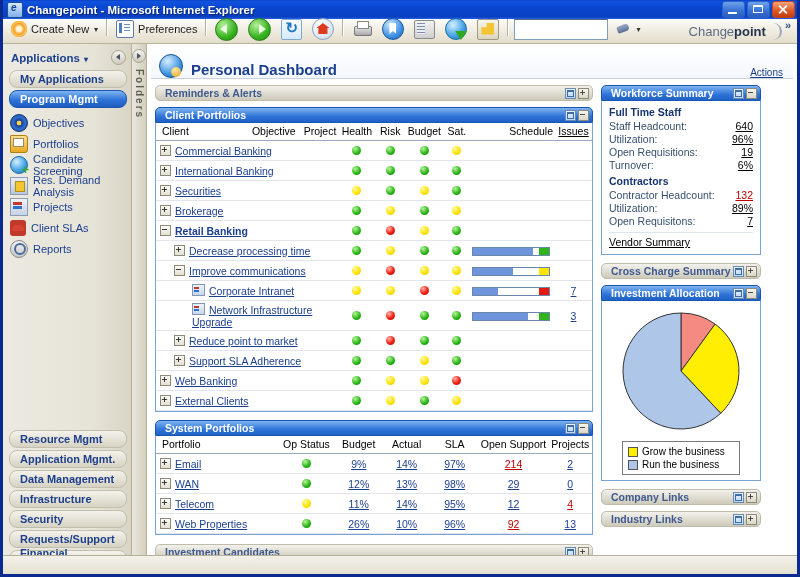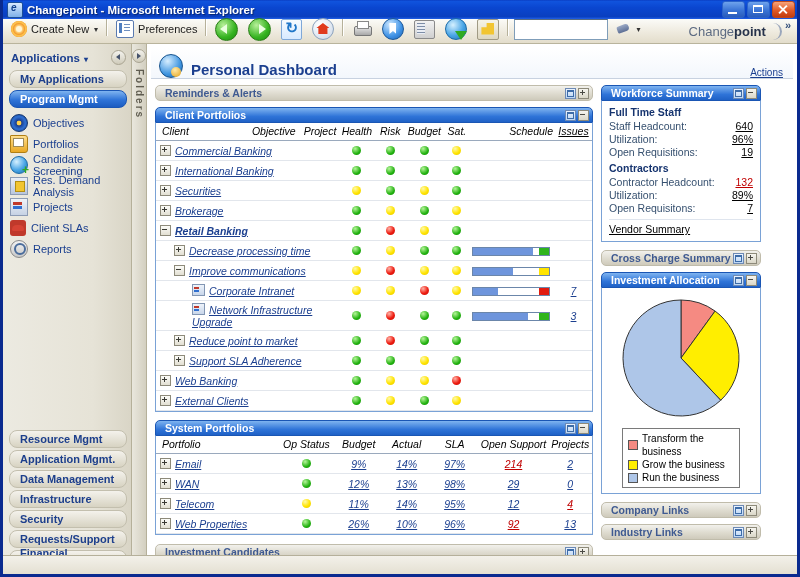--- a/index.html
+++ b/index.html
@@ -186,21 +186,21 @@
   .pbar .ttl{white-space:nowrap;}
   .pbtns{margin-left:auto;display:flex;gap:2px;align-items:center;}
   .pbtn{width:9px;height:9px;border:1px solid #6d8ab5;background:linear-gradient(#eaf3ff,#bcd6f4);position:relative;}
   .pbtn.win:after{content:"";position:absolute;left:1px;top:1px;right:1px;bottom:1px;border:1px solid #3d6ca8;border-top-width:2px;}
   .pbtn.pm{border-color:#8d8a7a;background:linear-gradient(#f6f5ef,#dad7c8);}
   .pbtn.pm:before{content:"";position:absolute;left:1px;top:3px;width:5px;height:1px;background:#4a4a44;}
   .pbtn.pm.plus:after{content:"";position:absolute;left:3px;top:1px;width:1px;height:5px;background:#4a4a44;}
   .pbody{border:1px solid #7aa2d6;border-top:none;background:#fff;}
 
   
-  table{border-collapse:collapse;width:100%;font-size:10.5px;font-style:italic;}
+  table{border-collapse:collapse;width:100%;font-size:10.5px;}
   th{
     font-weight:normal;color:#000;padding:2px 2px 3px;border-bottom:1px solid #9aa9bd;
     text-align:center;white-space:nowrap;font-size:10.5px;
   }
   th.l{text-align:left;padding-left:6px;}
   th.u{text-decoration:underline;}
   td{padding:2px 2px;border-bottom:1px solid #e2e6ec;height:15px;vertical-align:middle;}
   td.c{text-align:center;}
   a.lnk{color:#1b3f8f;text-decoration:underline;cursor:pointer;}
   a.red{color:#c00000;text-decoration:underline;cursor:pointer;}
@@ -679,20 +679,24 @@
                     <span class="k">Staff Headcount:</span>
                     <span class="v">640</span>
                   </div>
                   <div class="wrow">
                     <span class="k">Utilization:</span>
                     <span class="v">96%</span>
                   </div>
                   <div class="wrow">
                     <span class="k">Open Requisitions:</span>
                     <span class="v">19</span>
+                  </div>
+                  <div class="wrow">
+                    <span class="k">Turnover:</span>
+                    <span class="v">6%</span>
                   </div>
                 </div>
               <div class="wh" style="margin-top:3px">Contractors</div>
               <div id="wf-con">
                   <div class="wrow">
                     <span class="k">Contractor Headcount:</span>
                     <span class="v red">132</span>
                   </div>
                   <div class="wrow">
                     <span class="k">Utilization:</span>
@@ -729,24 +733,20 @@
             </div>
             <div class="pbody">
               <div class="piewrap">
                 <svg id="pie" width="128" height="128" viewBox="0 0 128 128">
                     <path d="M64,64 L64,6 A58,58 0 0 1 98.09154463296343,17.07701432625305 Z" fill="#f58a82" stroke="#333" stroke-width="1"></path>
                     <path d="M64,64 L98.09154463296343,17.07701432625305 A58,58 0 0 1 103.70373214386393,106.28018039044187 Z" fill="#ffee00" stroke="#333" stroke-width="1"></path>
                     <path d="M64,64 L103.70373214386393,106.28018039044187 A58,58 0 1 1 63.99999999999999,6 Z" fill="#aec6e8" stroke="#333" stroke-width="1"></path>
                   </svg>
                 <div class="legend" id="pie-legend">
                     <div class="lg">
-                      <span class="sw" style="background:#f58a82"></span>
-                      <span>Transform the business</span>
-                    </div>
-                    <div class="lg">
                       <span class="sw" style="background:#ffee00"></span>
                       <span>Grow the business</span>
                     </div>
                     <div class="lg">
                       <span class="sw" style="background:#aec6e8"></span>
                       <span>Run the business</span>
                     </div>
                   </div>
               </div>
             </div>

